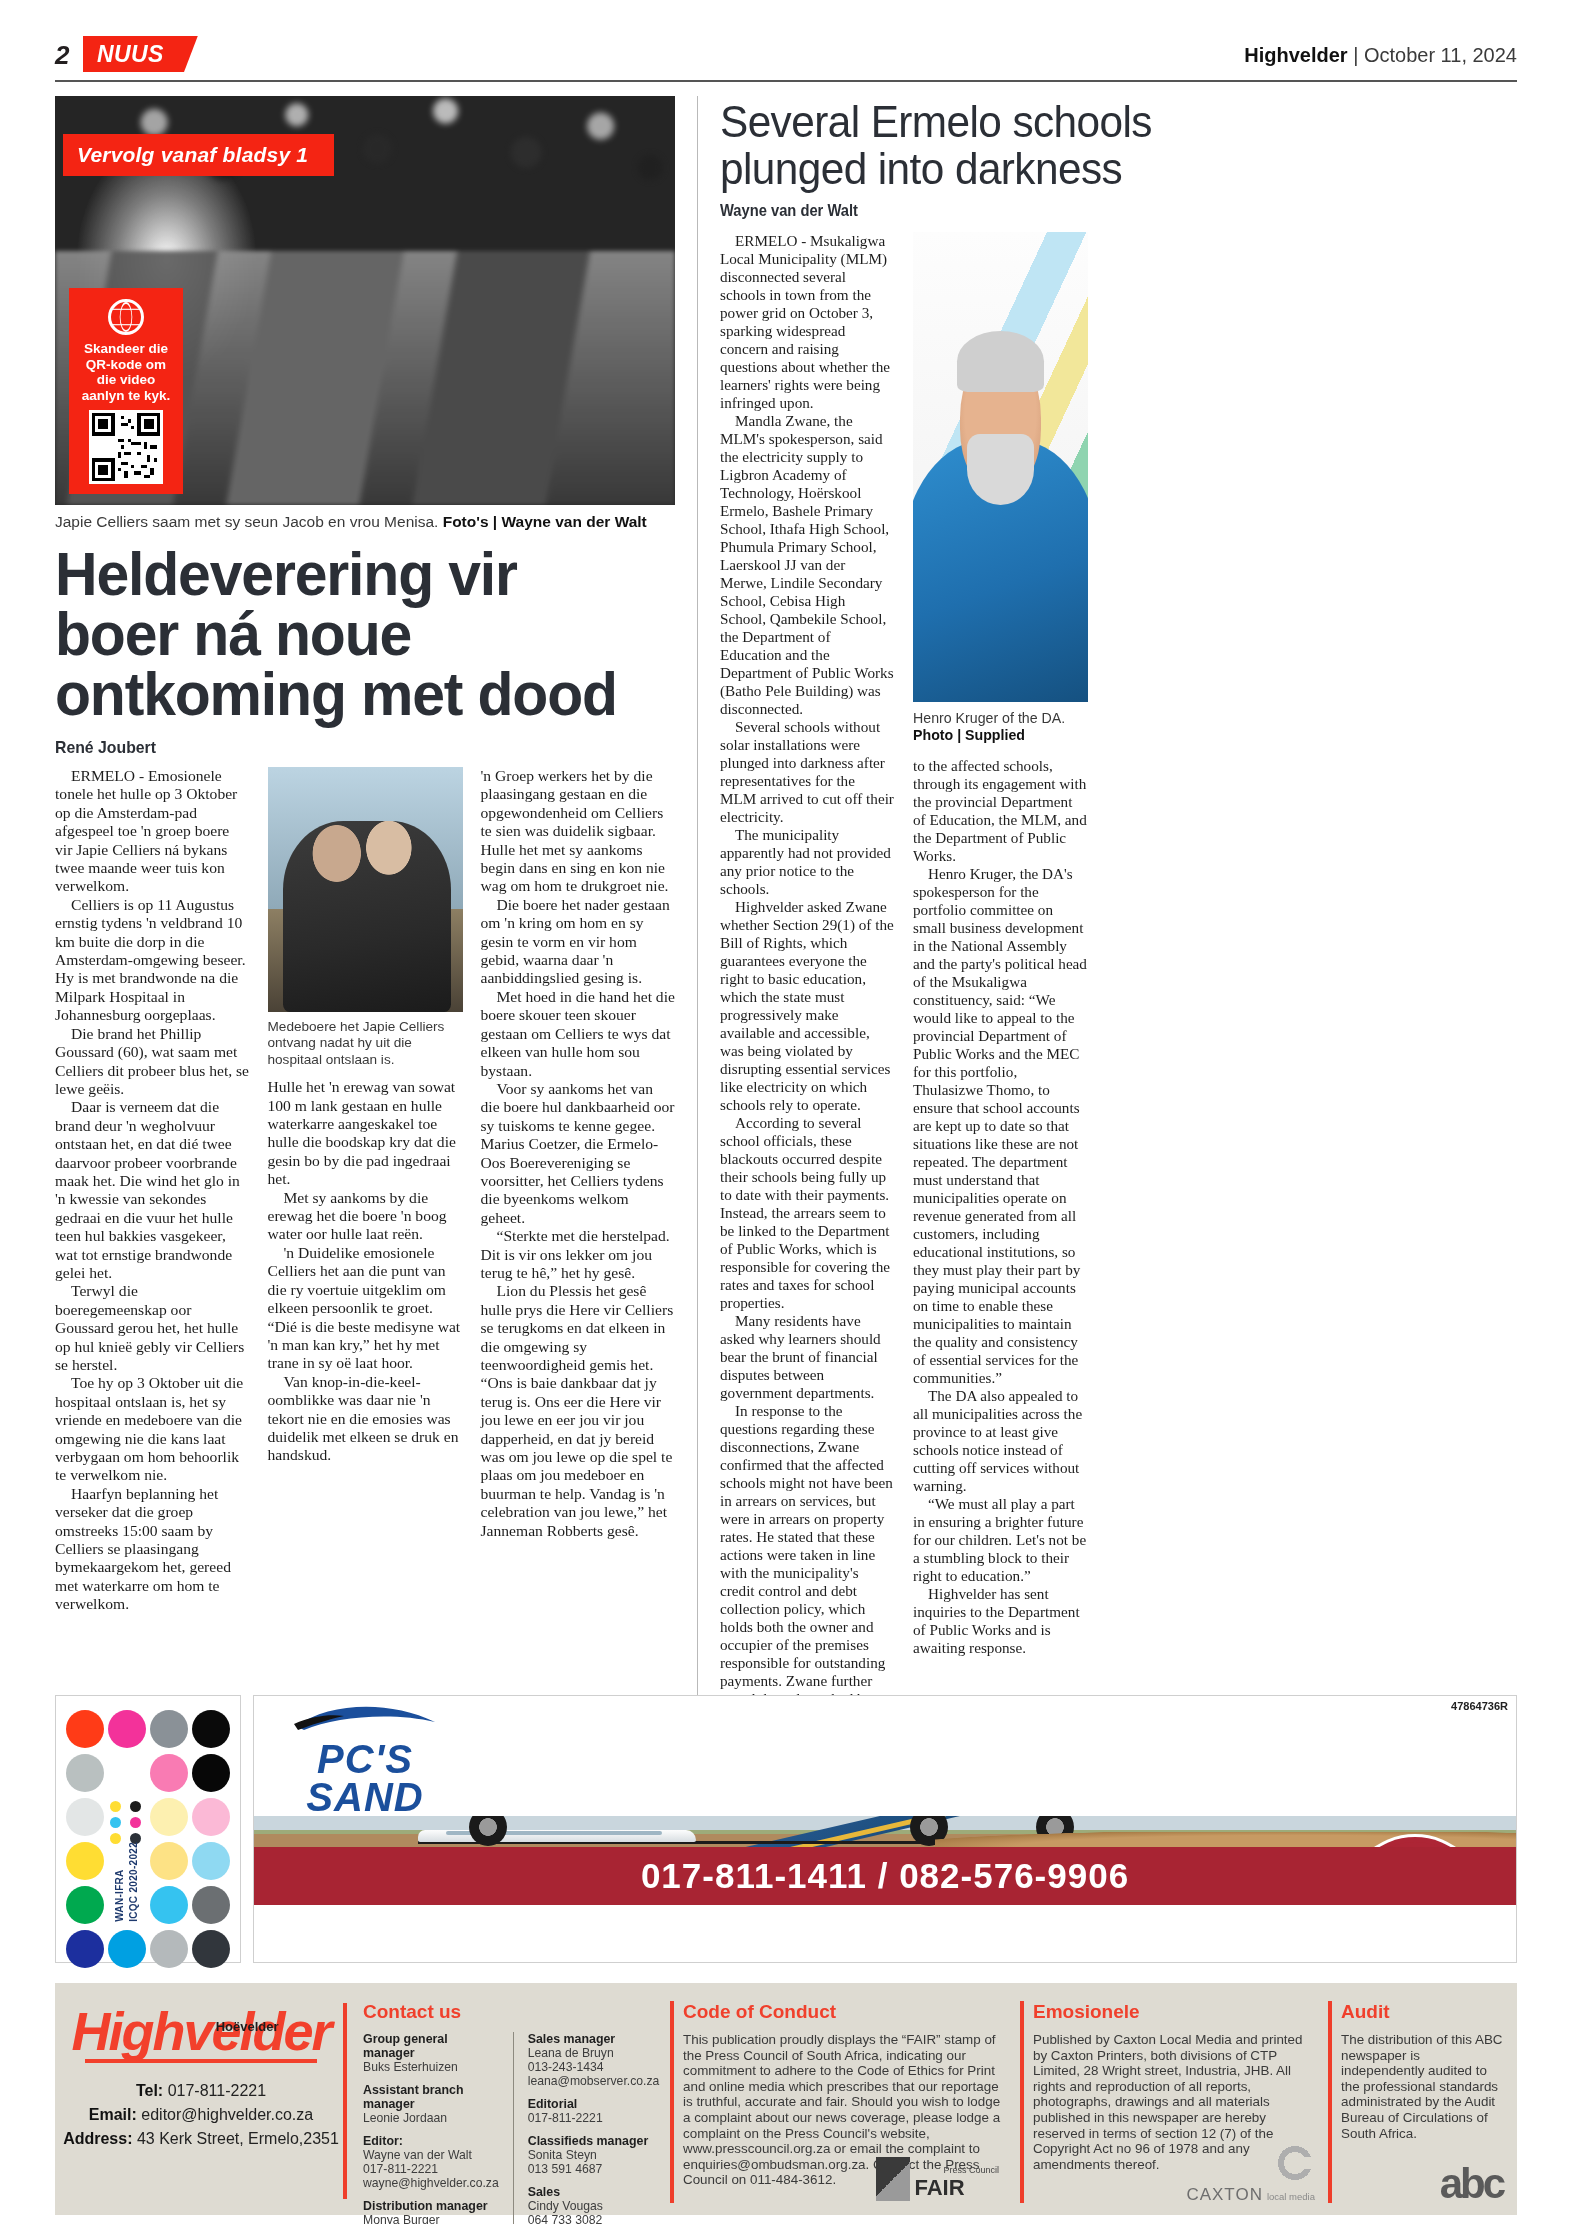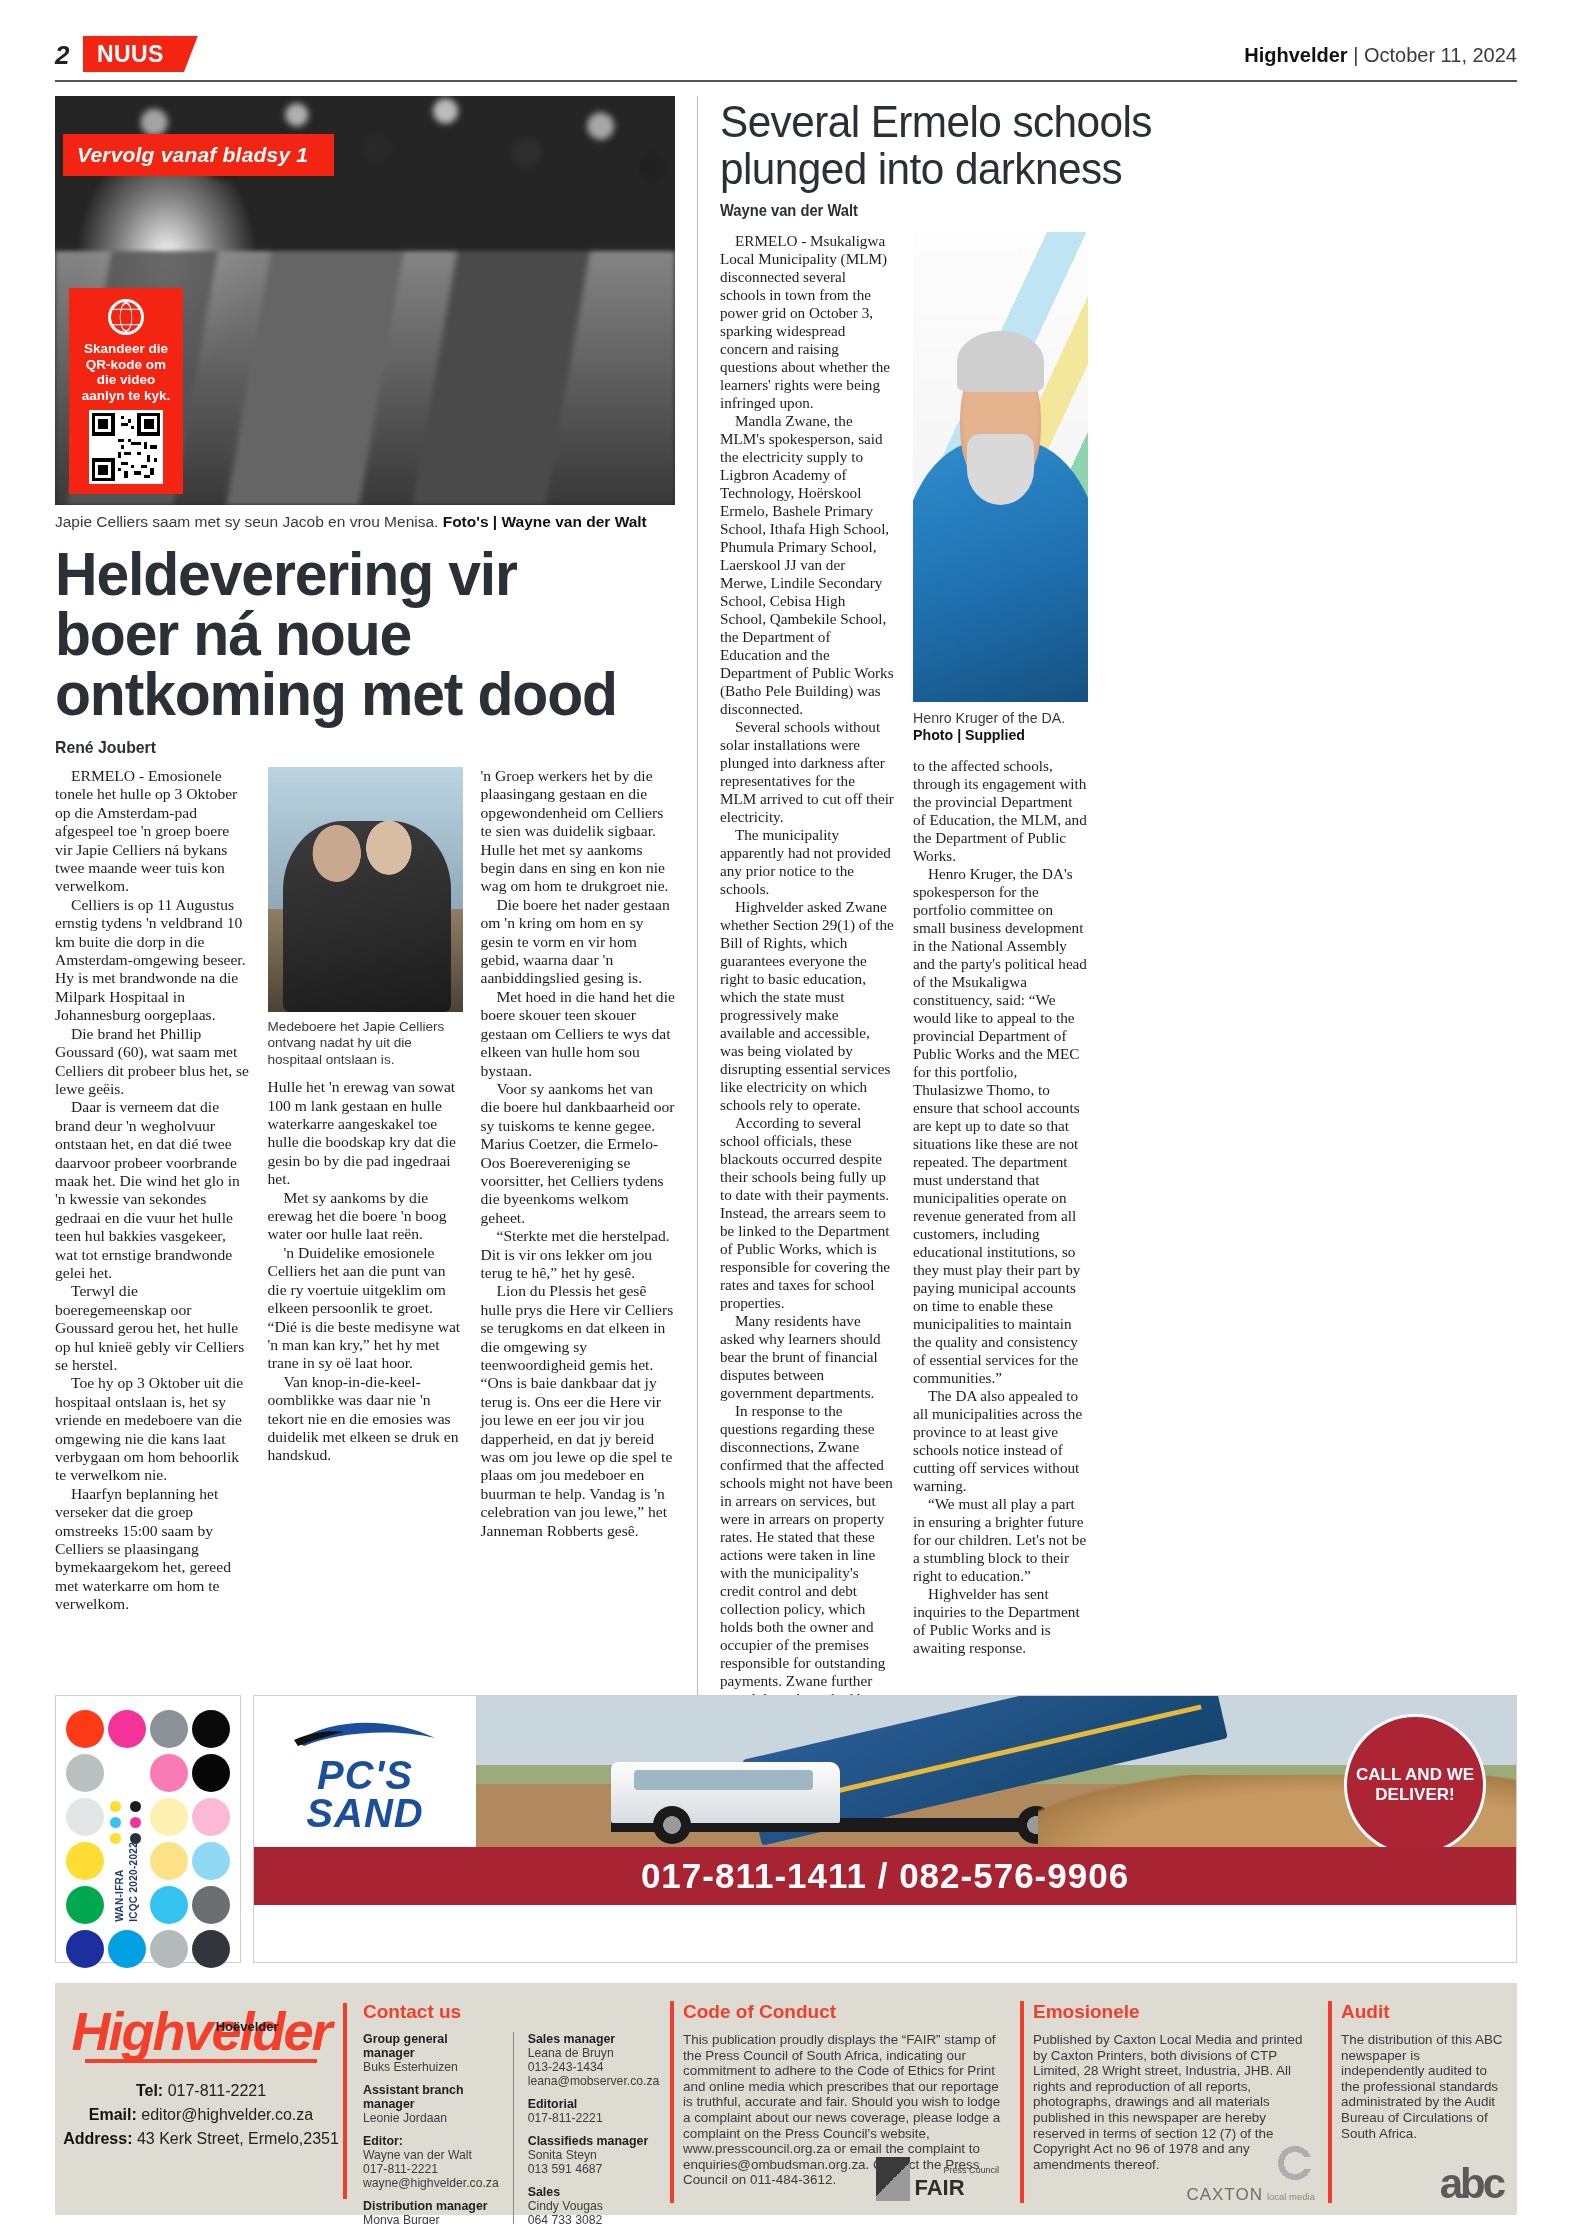--- a/index.html
+++ b/index.html
@@ -16,21 +16,21 @@
 
   
   .topbar { position:relative; height:44px; margin-top:38px; border-bottom:2px solid #555; }
   .folio-num {
     position:absolute; left:0; top:0; font-family:"Liberation Sans", sans-serif;
     font-weight:bold; font-size:26px; font-style:italic; color:#231f20; line-height:34px;
   }
   .section-flag {
     position:absolute; left:28px; top:-2px; height:36px;
     background:#f42413; color:#fff; font-family:"Liberation Sans", sans-serif;
-    font-weight:bold; font-size:23px; letter-spacing:.4px;
+    font-weight:bold; font-style:italic; font-size:23px; letter-spacing:.4px;
     padding:4px 34px 4px 14px; line-height:28px;
     clip-path: polygon(0 0, 100% 0, 88% 100%, 0 100%);
   }
   .topbar-right {
     position:absolute; right:0; top:2px; font-family:"Liberation Sans", sans-serif;
     font-size:20px; color:#3b3b3b; line-height:30px; white-space:nowrap;
   }
   .topbar-right b { color:#111; }
 
   
@@ -212,21 +212,21 @@
   .mini-dots { display:grid; grid-template-columns:repeat(2,1fr); gap:5px; width:34px; margin:3px auto; }
   .mini-dot { width:11px; height:11px; border-radius:50%; }
   .ifra {
     font-family:"Liberation Sans", sans-serif; font-size:10px; font-weight:bold;
     color:#1e3a6e; writing-mode:vertical-rl; transform:rotate(180deg); line-height:12px;
     letter-spacing:.3px;
   }
   .ad-main {
     flex:1; border:1px solid #cfcfcf; background:#fff; position:relative; overflow:hidden;
   }
-  .ad-top { display:flex; height:151px; }
+  .ad-top { display:flex; height:151px;flex-direction:column; }
   .ad-logo {
     width:222px; display:flex; flex-direction:column; align-items:center;
     justify-content:center; background:#fff;
   }
   .ad-swoosh { width:150px; height:44px; position:relative; }
   .ad-brand {
     font-family:"Liberation Sans", sans-serif; font-weight:bold; font-style:italic;
     font-size:40px; color:#1b4f9c; line-height:38px; letter-spacing:1px; text-align:center;
   }
   .ad-photo {

